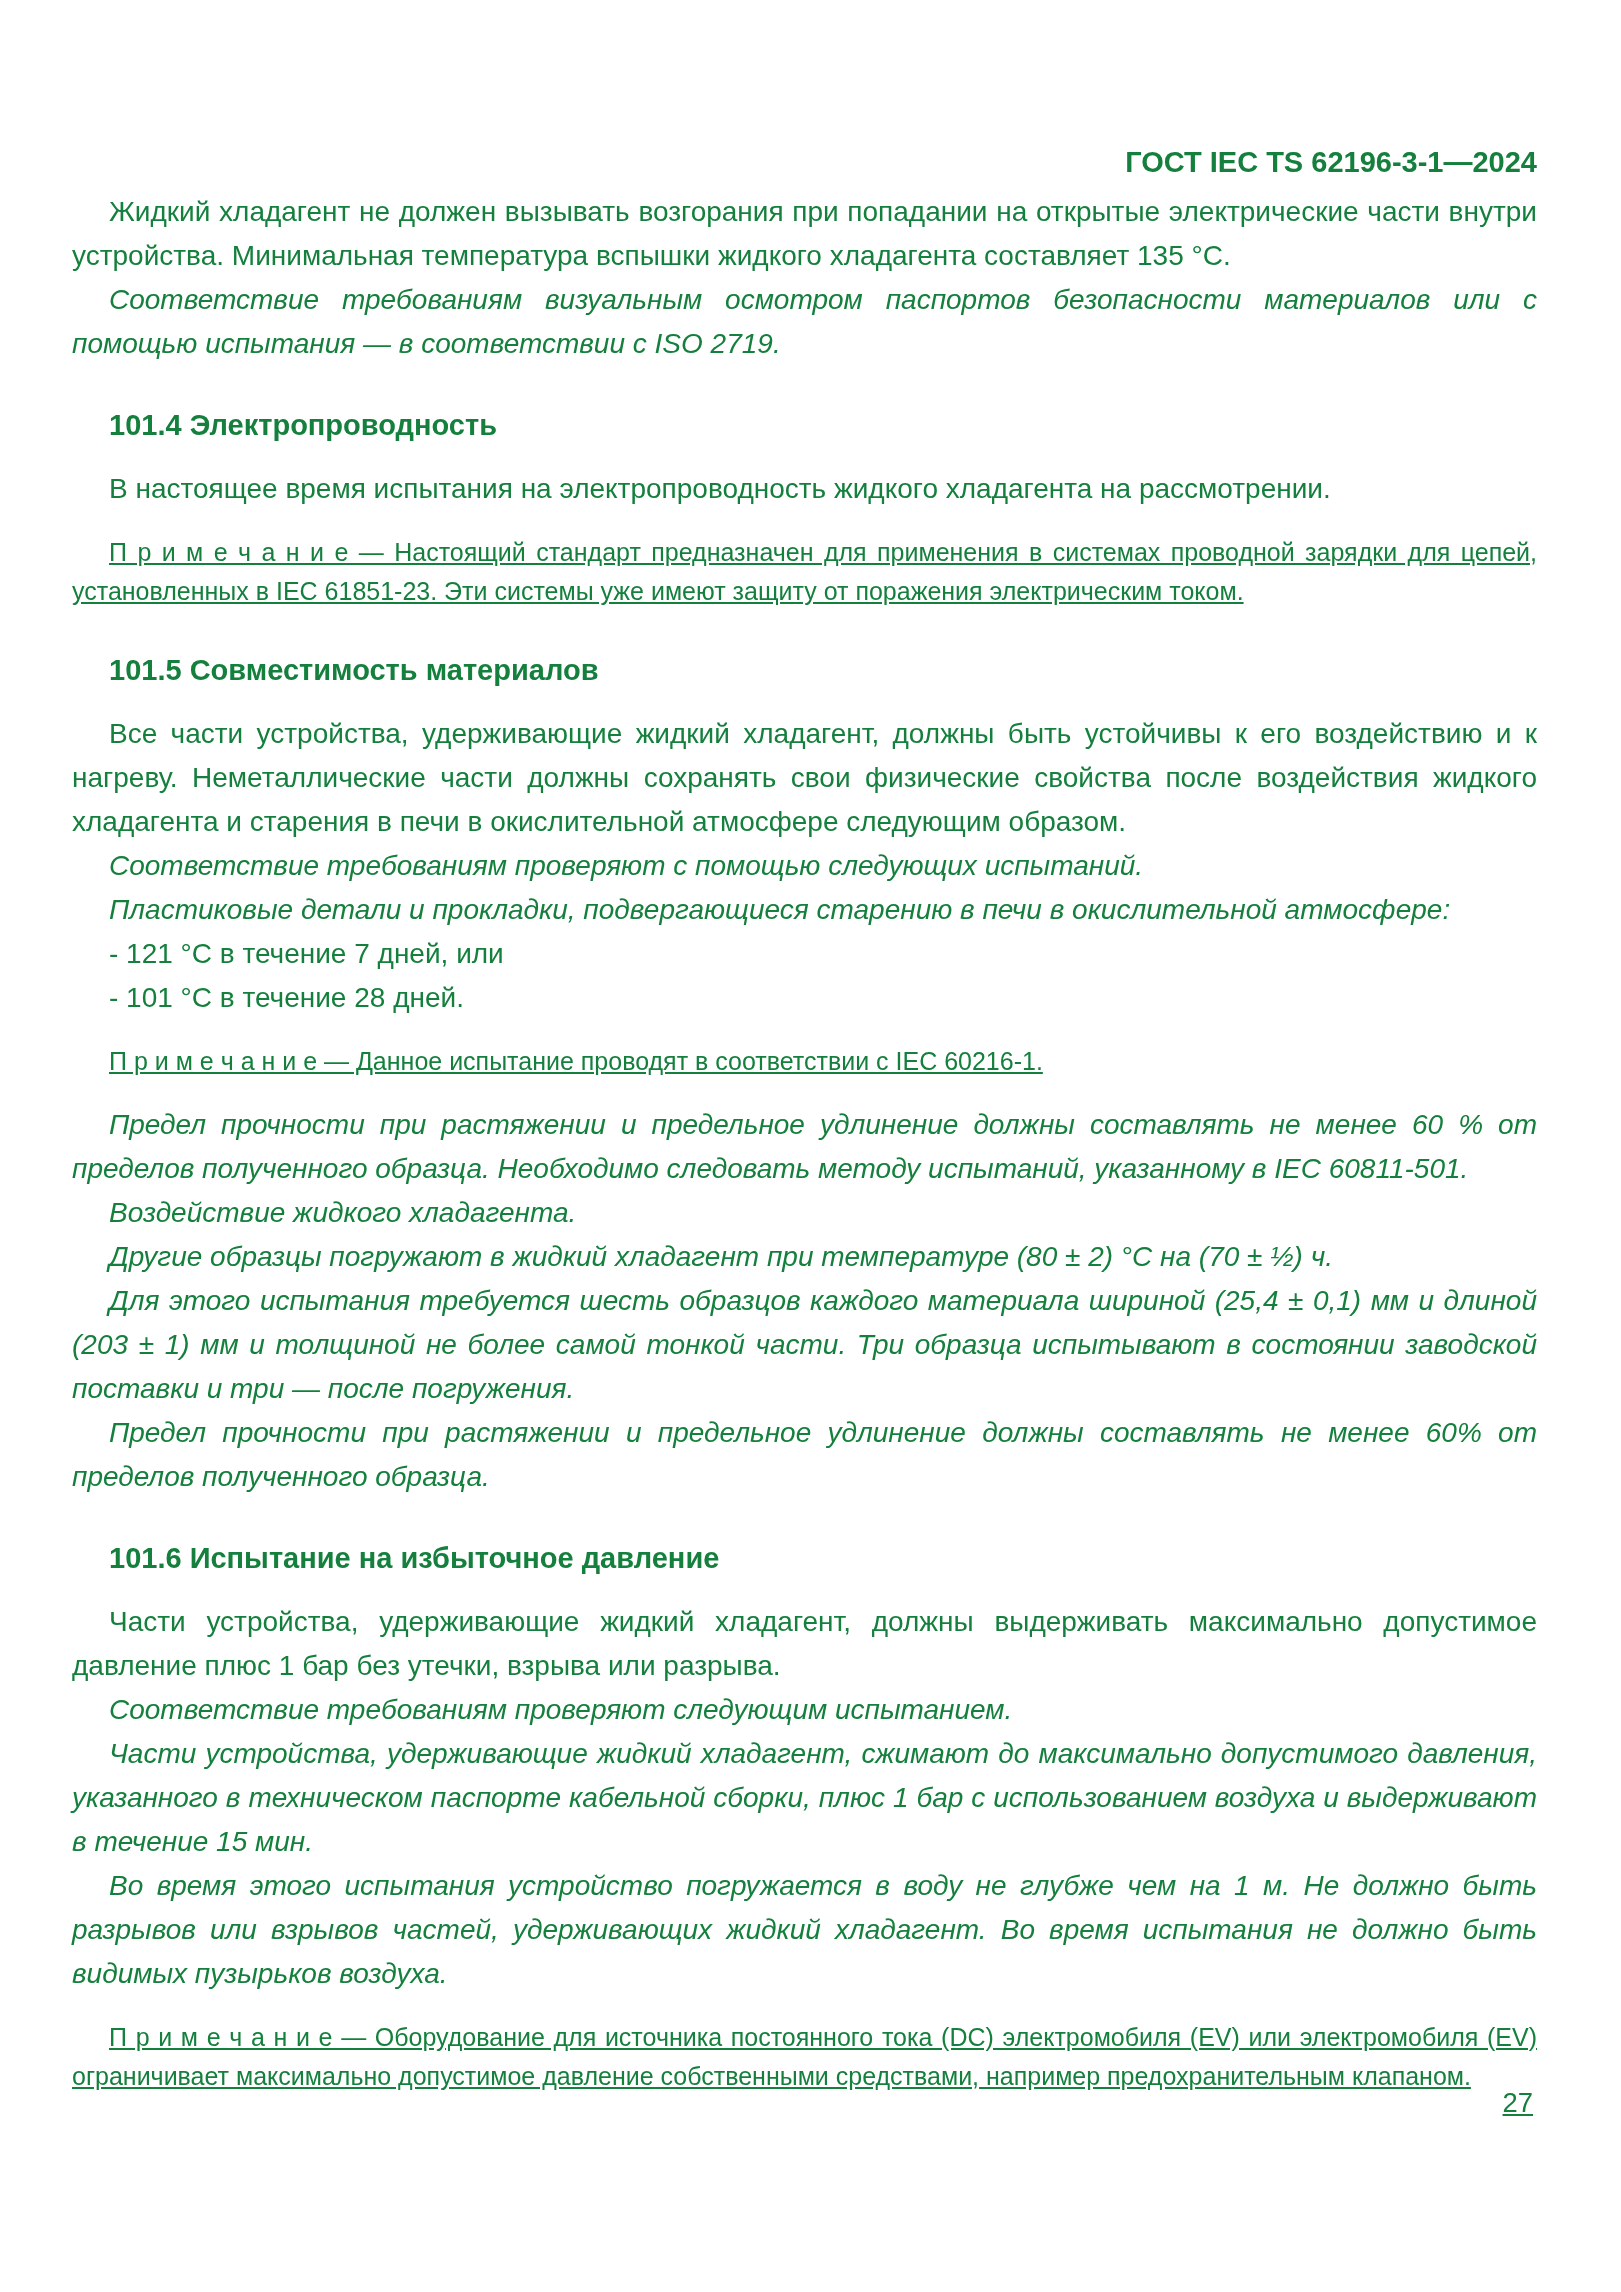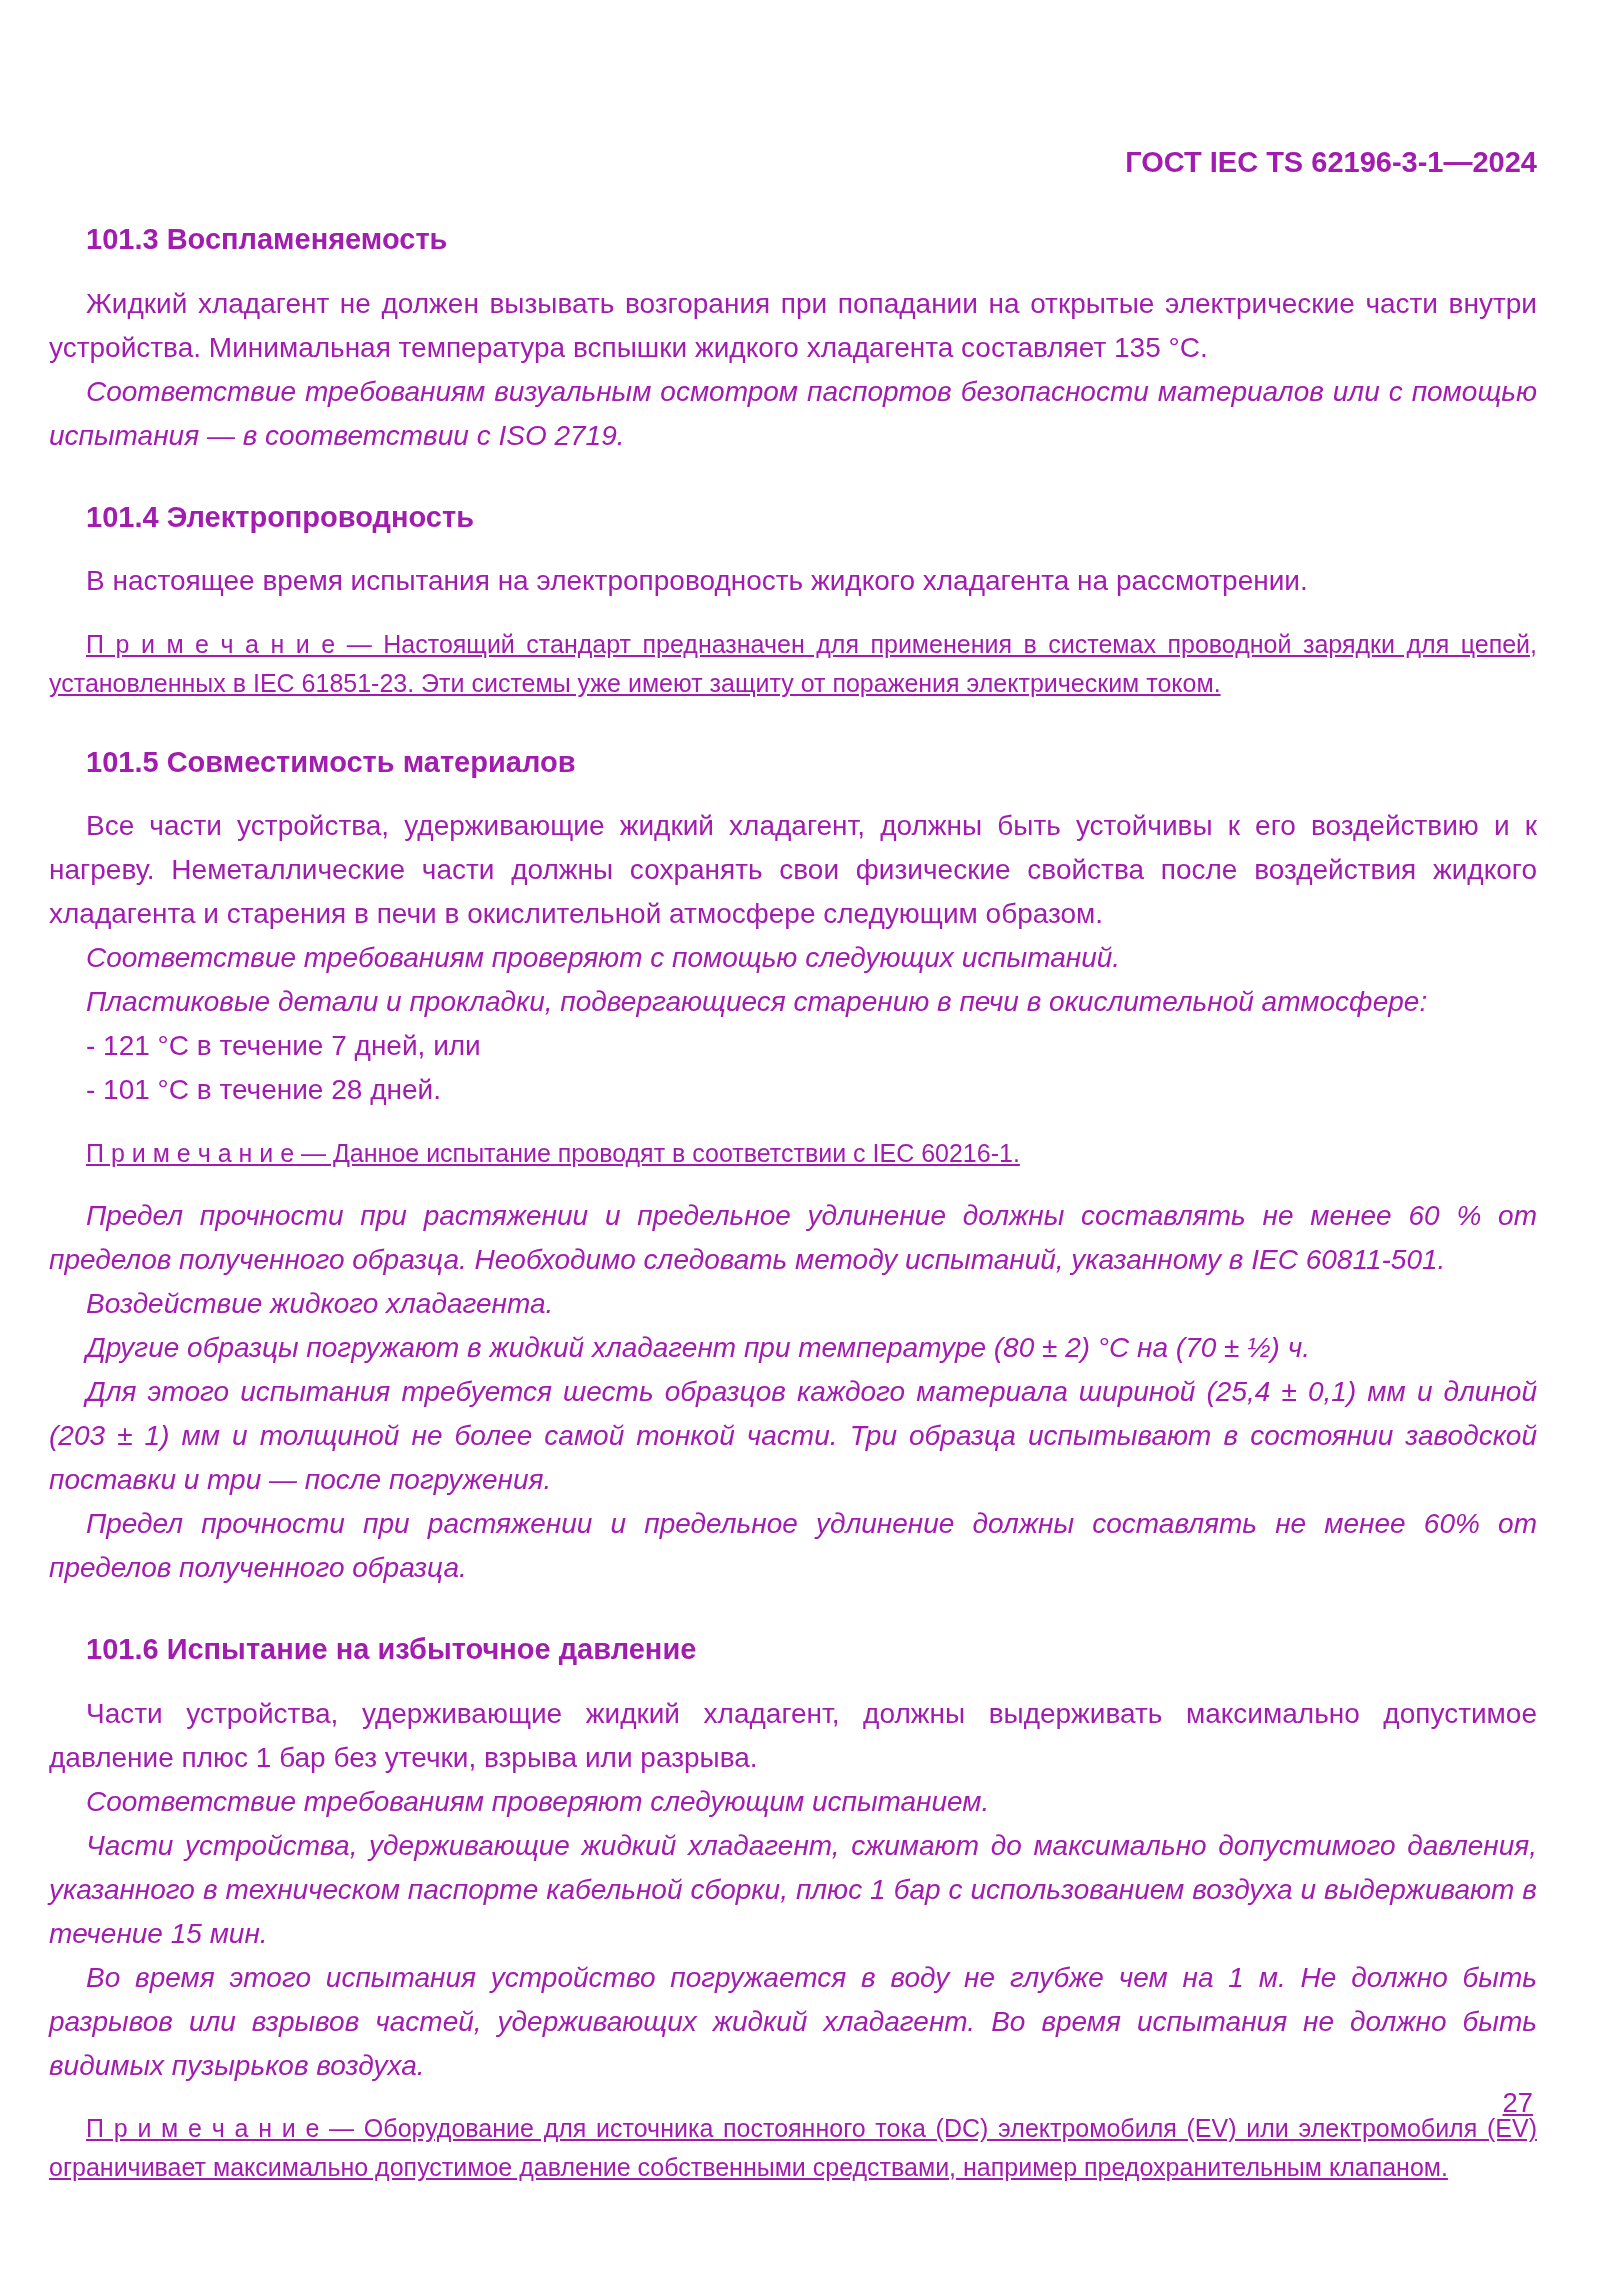--- a/index.html
+++ b/index.html
@@ -2,23 +2,23 @@
 <html lang="ru"><head>
 <meta charset="utf-8">
 <style>
   * { margin: 0; padding: 0; box-sizing: border-box; }
   html, body { background: #ffffff; }
   .page {
     position: relative;
     width: 1621px;
     height: 2293px;
     background: #ffffff;
-    color: #a21caf;
+    color: #15803d;
     font-family: "Liberation Sans", sans-serif;
-    padding: 145px 84px 0 49px;
+    padding: 145px 84px 0 72px;
     overflow: hidden;
   }
   .doc-header {
     text-align: right;
     font-weight: bold;
     font-size: 29px;
     line-height: 35px;
     margin-bottom: 9.8px;
   }
   .doc-body section { display: block; }
@@ -54,21 +54,20 @@
   }
 </style>
 </head>
 <body>
 
 <div class="page">
   <div class="doc-header">ГОСТ IEC TS 62196-3-1—2024</div>
 
   <div class="doc-body">
       <section>
-        <h2 class="section-heading">101.3 Воспламеняемость</h2>
         <p class="block normal">Жидкий хладагент не должен вызывать возгорания при попадании на открытые электрические части внутри устройства. Минимальная температура вспышки жидкого хладагента составляет 135 °С.</p>
         <p class="block italic">Соответствие требованиям визуальным осмотром паспортов безопасности материалов или с помощью испытания — в соответствии с ISO 2719.</p>
       </section>
       <section>
         <h2 class="section-heading">101.4 Электропроводность</h2>
         <p class="block normal">В настоящее время испытания на электропроводность жидкого хладагента на рассмотрении.</p>
         <p class="block note">П р и м е ч а н и е — Настоящий стандарт предназначен для применения в системах проводной зарядки для цепей, установленных в IEC 61851-23. Эти системы уже имеют защиту от поражения электрическим током.</p>
       </section>
       <section>
         <h2 class="section-heading">101.5 Совместимость материалов</h2>

